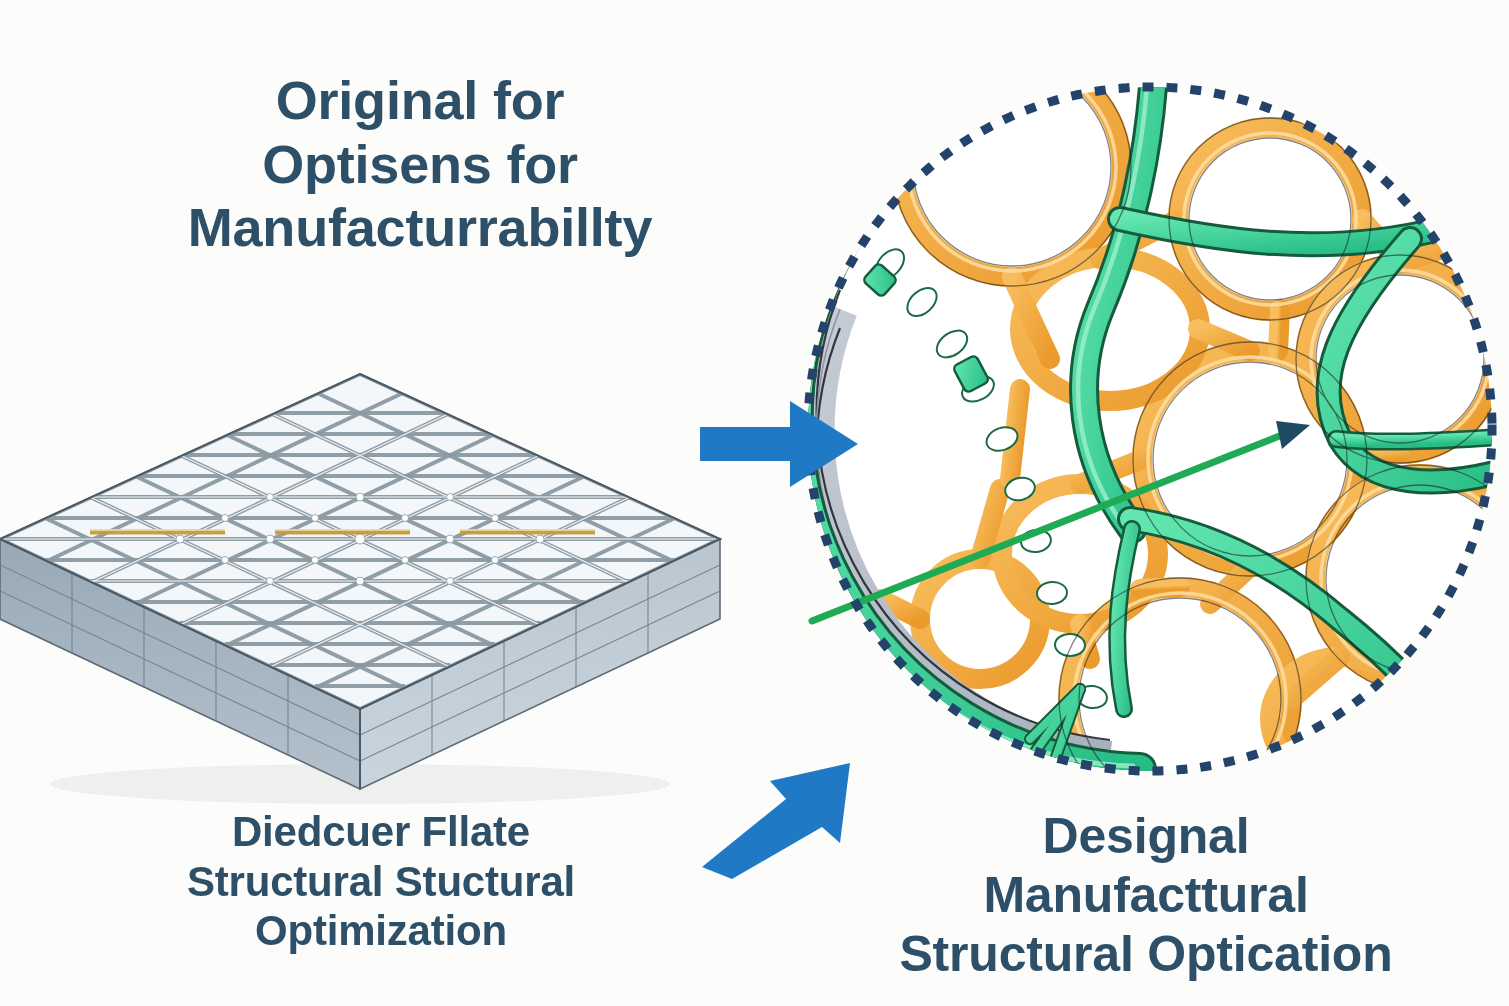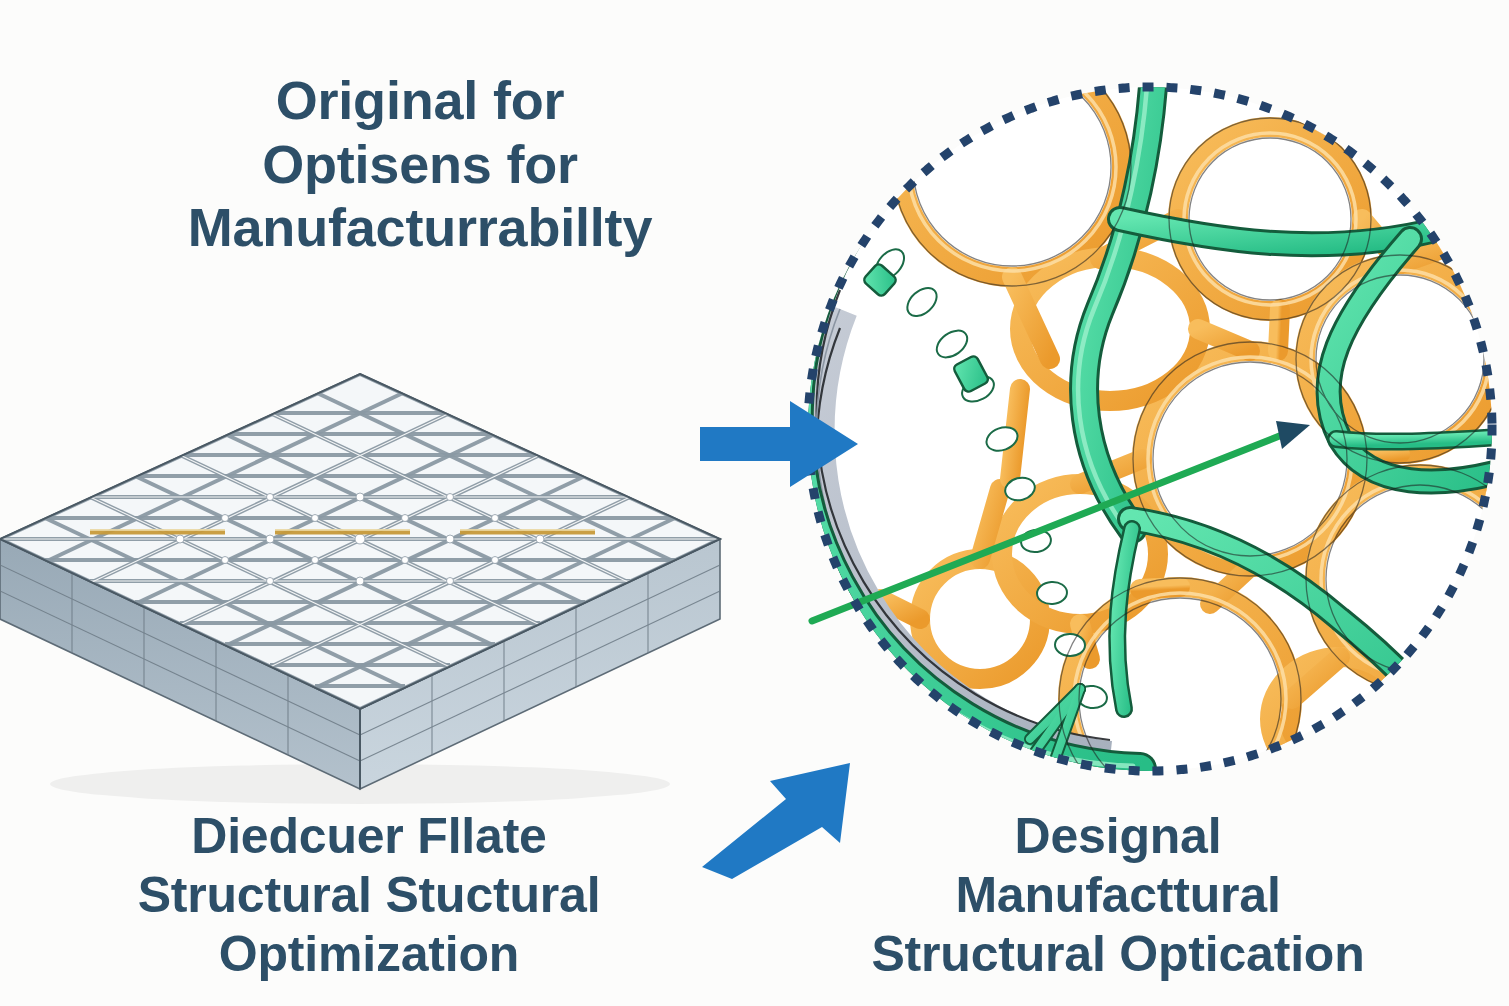--- a/index.html
+++ b/index.html
@@ -18,25 +18,25 @@
     text-align:center;
     line-height:1.18;
     letter-spacing:-0.2px;
     white-space:pre-line;
   }
   #title-top{
     left:70px;top:30px;width:700px;
     font-size:54px;
   }
   #caption-left{
-    left:24px;top:768px;width:690px;
-    font-size:50px;
+    left:36px;top:768px;width:690px;
+    font-size:42px;
   }
   #caption-right{
-    left:768px;top:768px;width:700px;
+    left:796px;top:768px;width:700px;
     font-size:50px;
   }
   svg{display:block;}
   .abs{position:absolute;}
 </style>
 </head>
 <body>
 
 <div class="stage">
 

